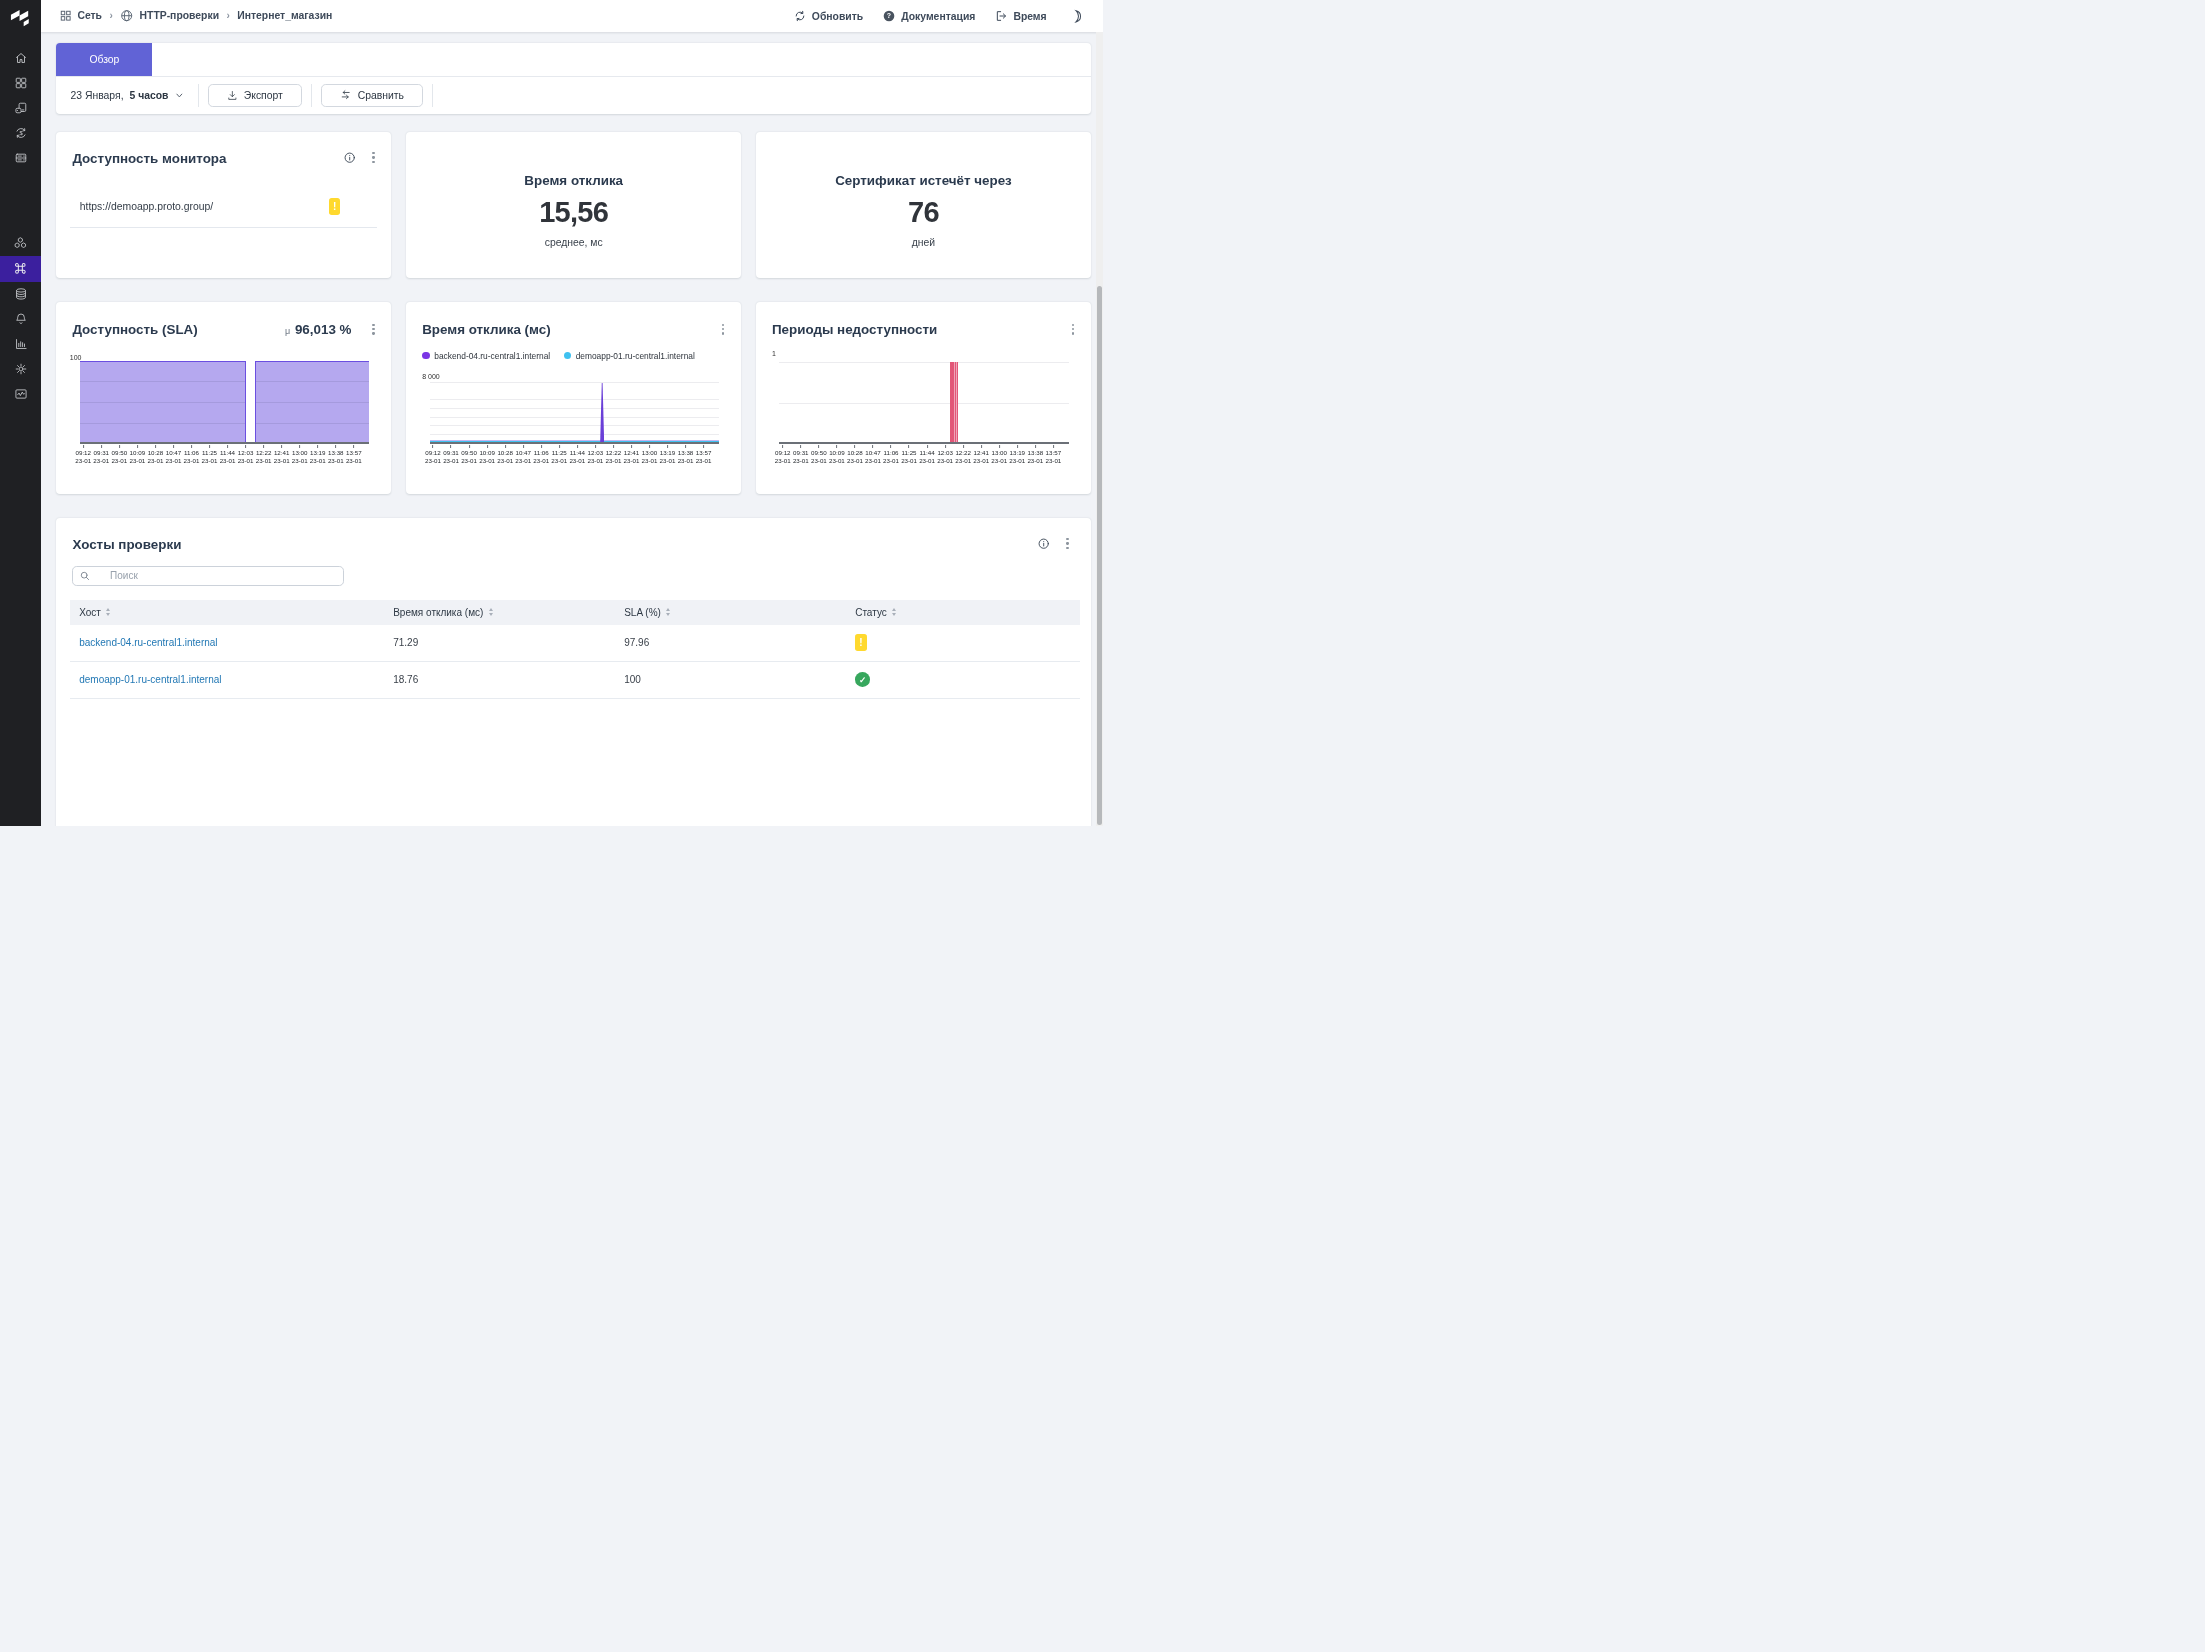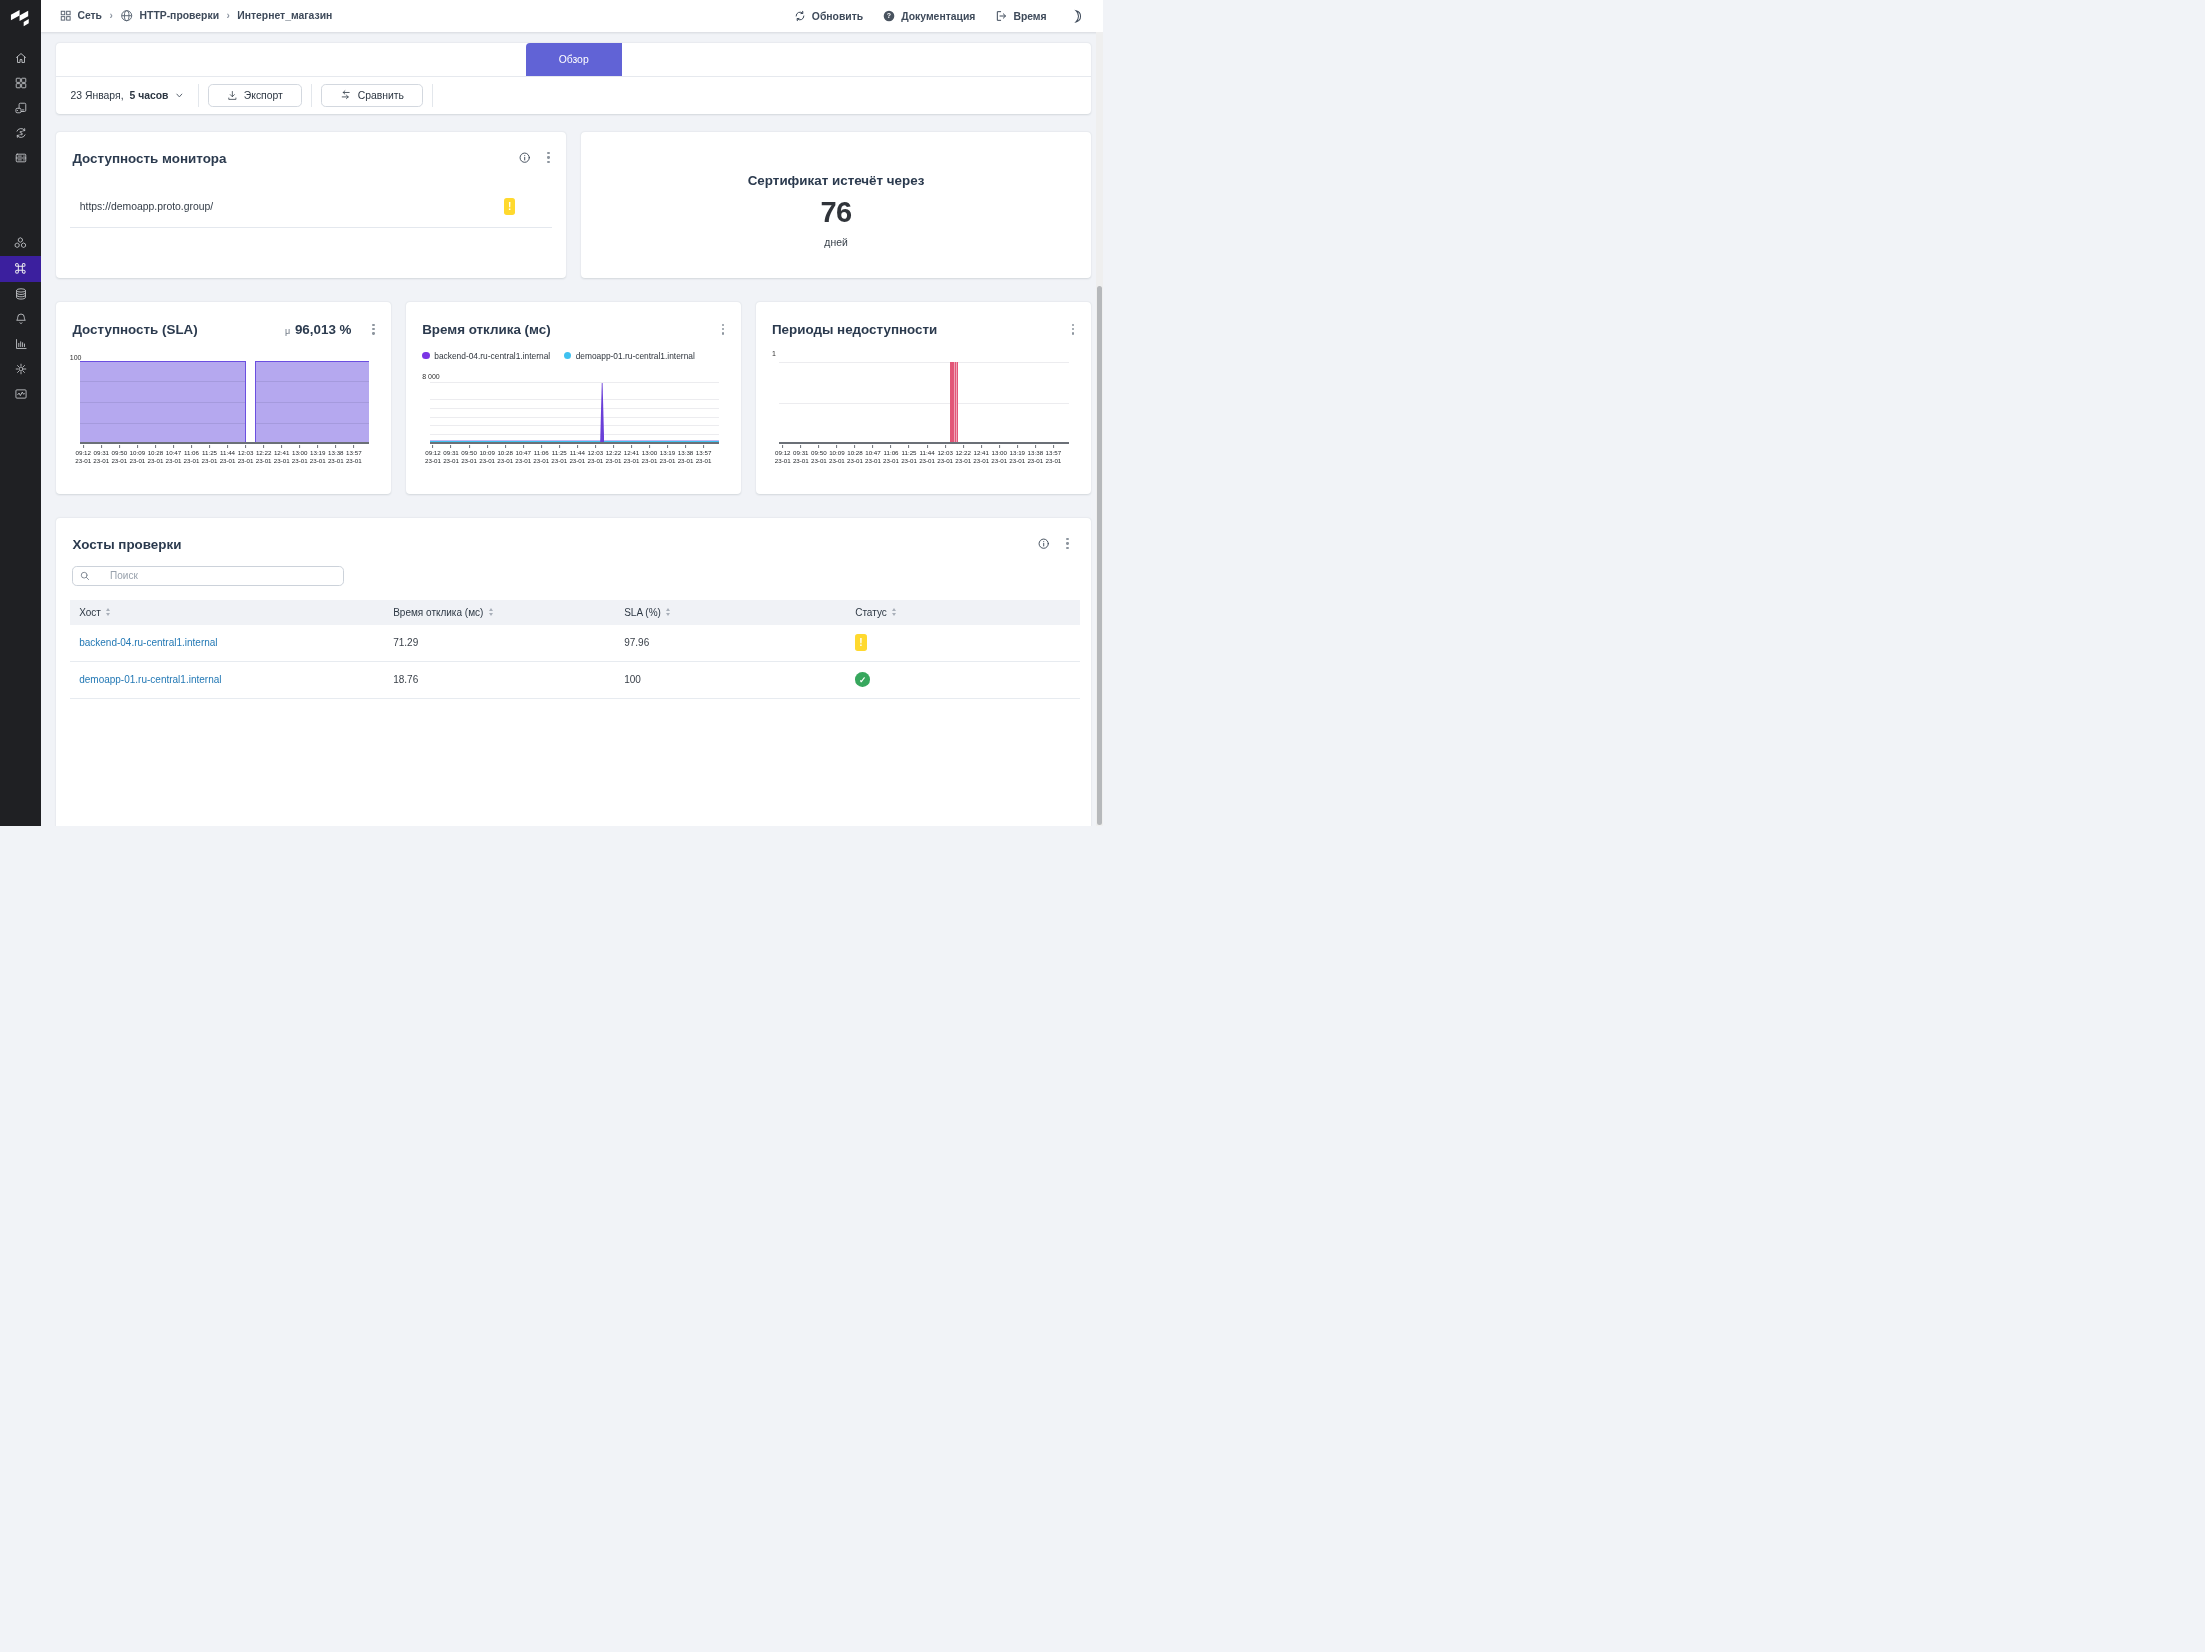--- a/index.html
+++ b/index.html
@@ -24,21 +24,21 @@
     box-shadow:0 0.7px 2px rgba(27,35,48,.12);}
   .crumbs{display:flex;align-items:center;gap:7.4px;font-size:10.4px;font-weight:700;color:#3e4a5a;}
   .crumb{display:flex;align-items:center;gap:6px;cursor:pointer;}
   .sep{color:#8c95a1;font-size:10px;}
   .actions{display:flex;align-items:center;gap:20px;font-size:10.4px;font-weight:700;color:#3e4a5a;}
   .action{display:flex;align-items:center;gap:6px;cursor:pointer;}
   
   .content{position:absolute;left:41px;top:32px;right:0;bottom:0;padding:10.7px 12px 0 15.4px;box-sizing:border-box;}
   .panel{background:#fff;border-radius:4px;box-shadow:0 0.7px 2px rgba(31,41,55,.14);}
   .tabs-panel{height:71px;margin-bottom:18px;}
-  .tab-row{height:33px;border-bottom:0.7px solid #e6e9ee;display:flex;justify-content:center;}
+  .tab-row{height:33px;border-bottom:0.7px solid #e6e9ee;display:flex;}
   .tab{width:96px;display:flex;align-items:center;justify-content:center;font-size:10.4px;cursor:pointer;}
   .tab.active{background:#6163d6;color:#fff;border-top-left-radius:4px;}
   .toolbar{height:37px;display:flex;align-items:center;padding-left:8.7px;gap:9.4px;}
   .date-control{display:flex;align-items:center;gap:6px;font-size:10.4px;color:#2c3642;padding:0 5.4px;cursor:pointer;}
   .date-control b{font-weight:700}
   .vdiv{width:0.7px;height:23px;background:#e3e7ec;}
   .btn{height:23px;border:0.7px solid #d3d8df;border-radius:4.7px;background:#fff;display:inline-flex;
     align-items:center;gap:6px;padding:0 18px;font-size:10.4px;color:#2c3642;cursor:pointer;
     font-family:"Liberation Sans",sans-serif;}
   
@@ -334,20 +334,25 @@
             <i></i>
             <i></i>
           </div>
       </div>
       <div class="url-row">
         <span>https://demoapp.proto.group/</span>
         <span class="badge-warn">!</span>
       </div>
     </div>
 
+    <div class="card stat-card">
+      <div class="stat-title">Время отклика</div>
+      <div class="stat-value">15,56</div>
+      <div class="stat-unit">среднее, мс</div>
+    </div>
 
     <div class="card stat-card">
       <div class="stat-title">Сертификат истечёт через</div>
       <div class="stat-value">76</div>
       <div class="stat-unit">дней</div>
     </div>
   </section>
 
   <section class="cards-row row2">
 

